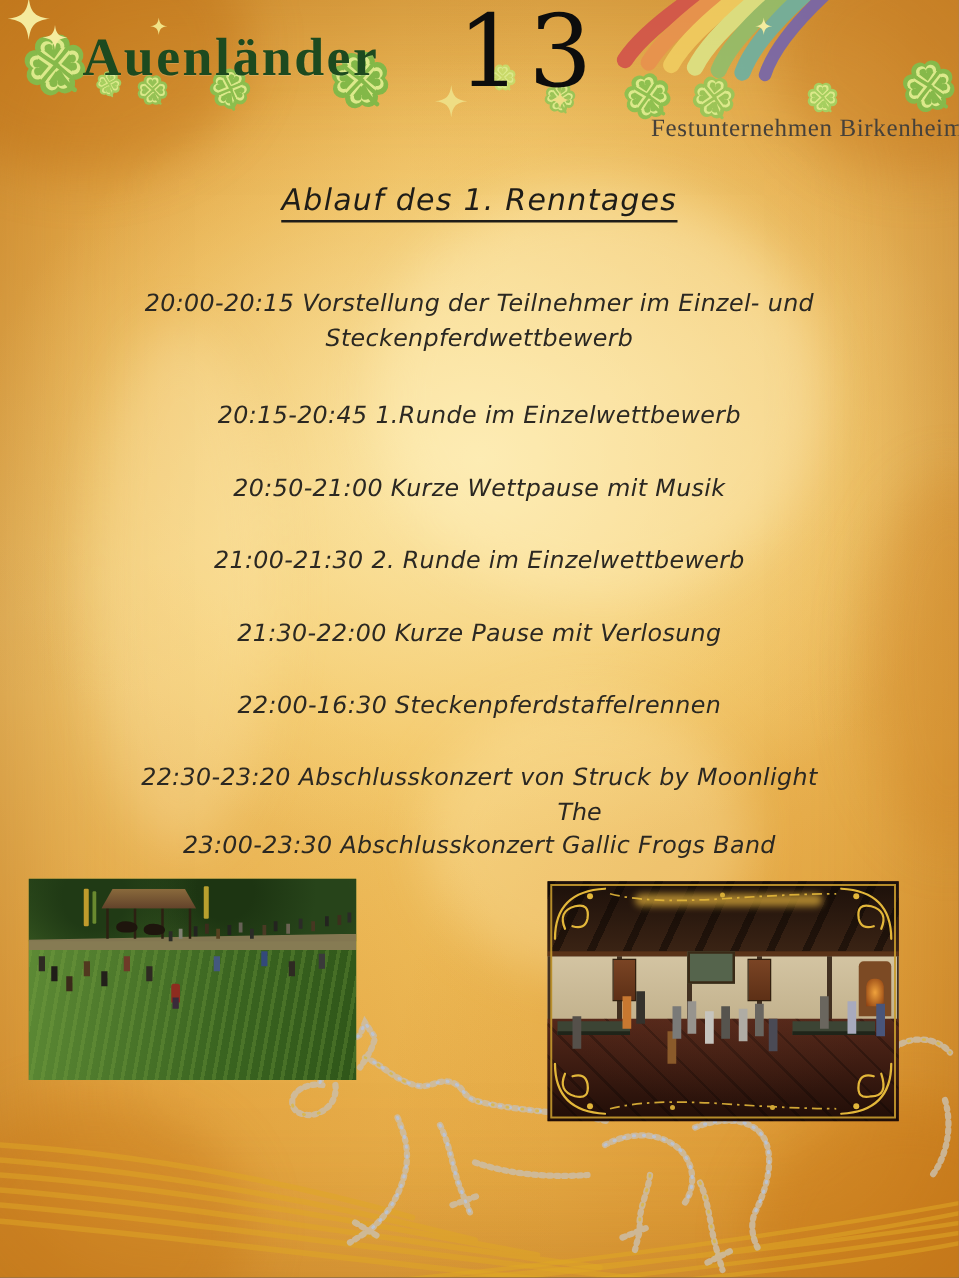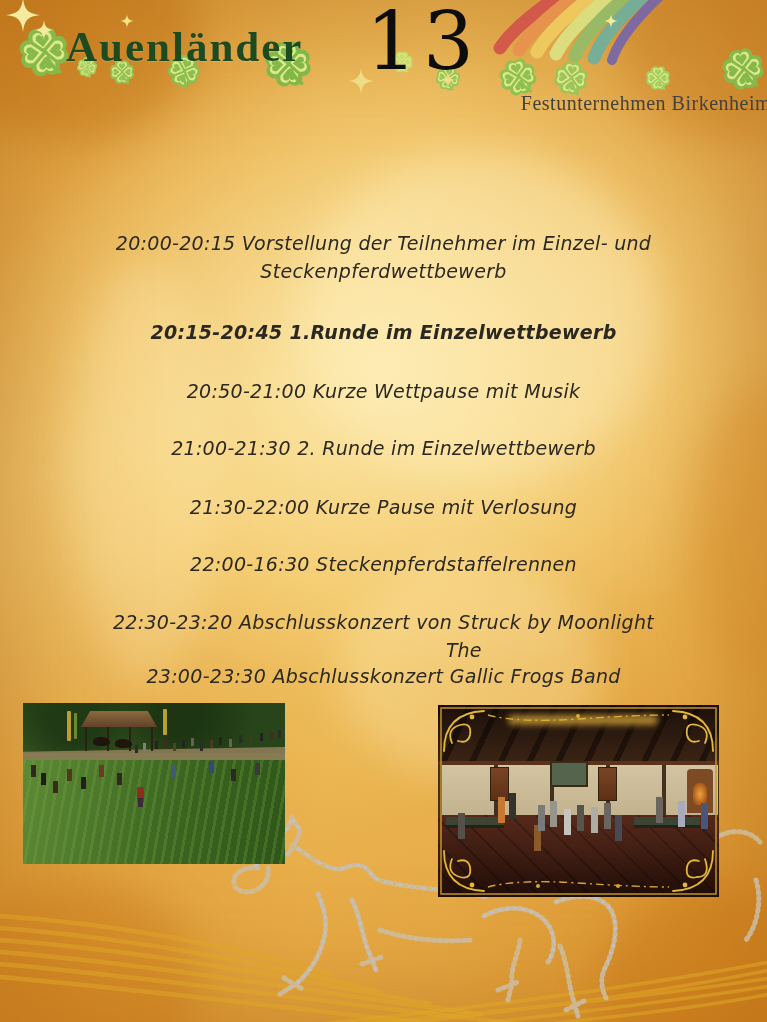--- a/index.html
+++ b/index.html
@@ -36,21 +36,21 @@
     color:#0d0d0d;font-size:80px;letter-spacing:6px;line-height:1;}
   .organizer{position:absolute;right:-4px;top:92px;font-family:"Liberation Serif",serif;
     font-size:20px;color:#46413a;letter-spacing:.5px;}
 
   
   .heading{position:absolute;left:0;top:146px;width:100%;text-align:center;
     font-style:italic;font-size:24px;letter-spacing:1px;color:#1f1d18;}
   .heading span{border-bottom:2px solid #1f1d18;padding-bottom:2px;}
   .schedule-item{position:absolute;left:50%;transform:translateX(-50%);width:620px;
     text-align:center;font-style:italic;font-size:19px;line-height:28px;color:#2b2822;letter-spacing:.3px;}
-  .si-0{top:229px;}.si-1{top:318px;font-weight:bold;}.si-2{top:377px;}.si-3{top:434px;}
+  .si-0{top:229px;}.si-1{top:318px;}.si-2{top:377px;}.si-3{top:434px;}
   .si-4{top:493px;}.si-5{top:550px;}.si-6{top:608px;}.si-7{top:662px;}
   .the-line{position:absolute;left:446px;top:639px;font-style:italic;font-size:19px;color:#2b2822;}
 
   
   .photo{position:absolute;overflow:hidden;}
   .photo-left{left:23px;top:703px;width:262px;height:161px;background:#47702a;}
   .pl-trees{position:absolute;left:0;top:0;width:100%;height:50px;
     background:radial-gradient(circle at 20% 30%, #203a15 12%, transparent 40%),
                radial-gradient(circle at 60% 20%, #1d3512 14%, transparent 45%),
                radial-gradient(circle at 85% 40%, #27441a 16%, transparent 50%),
@@ -212,20 +212,23 @@
       <use href="#sparkle" width="26" height="26" color="#eedd84" transform="translate(348,68)"></use>
       <use href="#sparkle" width="16" height="16" color="#eedd84" transform="translate(440,72)"></use>
       <use href="#sparkle" width="14" height="14" color="#f4eb9e" transform="translate(604,14)"></use>
     </g>
   </svg>
 
   <div class="title-word tw-left">Auenländer</div>
   <div class="title-number">13</div>
   <div class="organizer">Festunternehmen Birkenheim</div>
 
+  <div class="heading">
+    <span>Ablauf des 1. Renntages</span>
+  </div>
 
   <div id="schedule">
       <div class="schedule-item si-0">20:00-20:15 Vorstellung der Teilnehmer im Einzel- und Steckenpferdwettbewerb</div>
       <div class="schedule-item si-1">20:15-20:45 1.Runde im Einzelwettbewerb</div>
       <div class="schedule-item si-2">20:50-21:00 Kurze Wettpause mit Musik</div>
       <div class="schedule-item si-3">21:00-21:30 2. Runde im Einzelwettbewerb</div>
       <div class="schedule-item si-4">21:30-22:00 Kurze Pause mit Verlosung</div>
       <div class="schedule-item si-5">22:00-16:30 Steckenpferdstaffelrennen</div>
       <div class="schedule-item si-6">22:30-23:20 Abschlusskonzert von Struck by Moonlight</div>
       <div class="schedule-item si-7">23:00-23:30 Abschlusskonzert Gallic Frogs Band</div>

